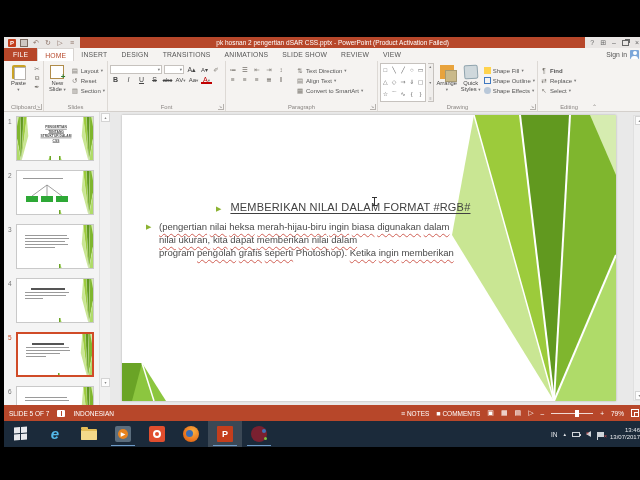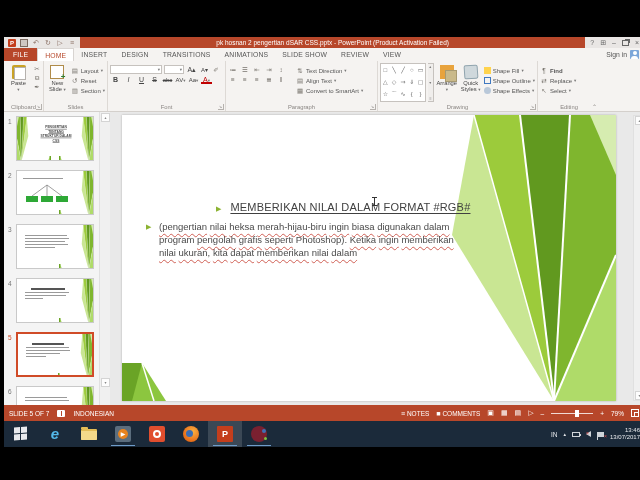--- a/index.html
+++ b/index.html
@@ -467,22 +467,22 @@
           <svg class="deco" viewBox="0 0 494 286">
               <use href="#facet"></use>
             </svg>
           <div class="slide-title">
             <span class="bullet">▶</span>
             <span class="slide-title-text">MEMBERIKAN NILAI DALAM FORMAT #RGB#</span>
           </div>
           <span class="bullet slide-body-bullet">▶</span>
           <div class="slide-body">
             <div class="spellcheck"><span class="sq">(pengertian</span> <span class="sq">nilai</span> <span class="sq">heksa</span> <span class="sq">merah-hijau-biru</span> <span class="sq">ingin</span> <span class="sq">biasa</span> <span class="sq">digunakan</span> <span class="sq">dalam</span></div>
+            <div class="spellcheck"><span class="sq">nilai</span> <span class="sq">ukuran,</span> <span class="sq">kita</span> <span class="sq">dapat</span> <span class="sq">memberikan</span> <span class="sq">nilai</span> <span class="sq">dalam</span></div>
             <div class="spellcheck"><span>program</span> <span class="sq">pengolah</span> <span class="sq">grafis</span> <span class="sq">seperti</span> <span>Photoshop).</span> <span class="sq">Ketika</span> <span class="sq">ingin</span> <span class="sq">memberikan</span></div>
-            <div class="spellcheck"><span class="sq">nilai</span> <span class="sq">ukuran,</span> <span class="sq">kita</span> <span class="sq">dapat</span> <span class="sq">memberikan</span> <span class="sq">nilai</span> <span class="sq">dalam</span></div>
           </div>
           <div class="ibeam"></div>
         </div>
         <div class="v-scroll">
           <div class="sb-arrow" style="top:0">▴</div>
           <div class="sb-arrow" style="bottom:0">▾</div>
         </div>
       </div>
     </div>
 

